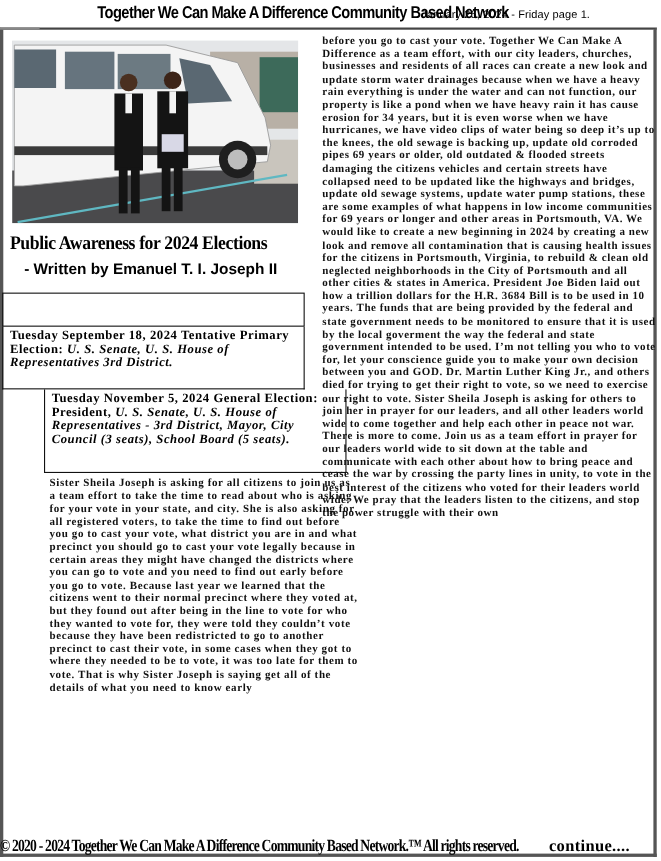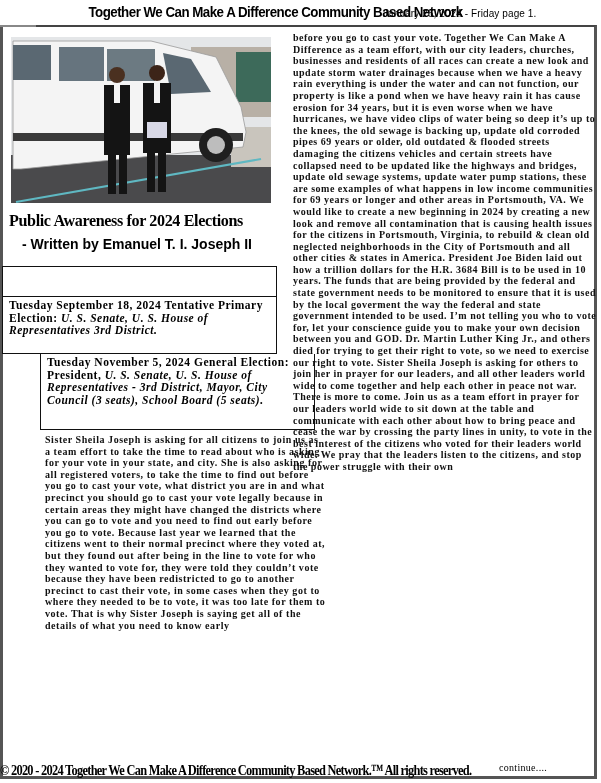--- a/index.html
+++ b/index.html
@@ -60,21 +60,21 @@
   .footer {
     position: absolute; left: 0; top: 761px; width: 491px; white-space: nowrap;
   }
   .footer-copy {
     font-family: "Liberation Serif", serif; font-weight: bold; font-size: 15.5px;
     letter-spacing: -0.9px; display: inline-block; transform: scaleX(0.80);
     transform-origin: left center;
   }
   .footer-cont {
     position: absolute; left: 499px; top: 1px;
-    font-family: "Liberation Serif", serif; font-weight: normal; font-size: 10px; letter-spacing: 0.3px;
+    font-family: "Liberation Serif", serif; font-weight: bold; font-size: 15px; letter-spacing: 0.3px;
   }
 </style>
 </head>
 <body>
 
 <div class="masthead">
   <span class="mast-title">Together We Can Make A Difference Community Based Network</span>
   <span class="mast-date">January 26, 2024 - Friday  page 1.</span>
 </div>
 

